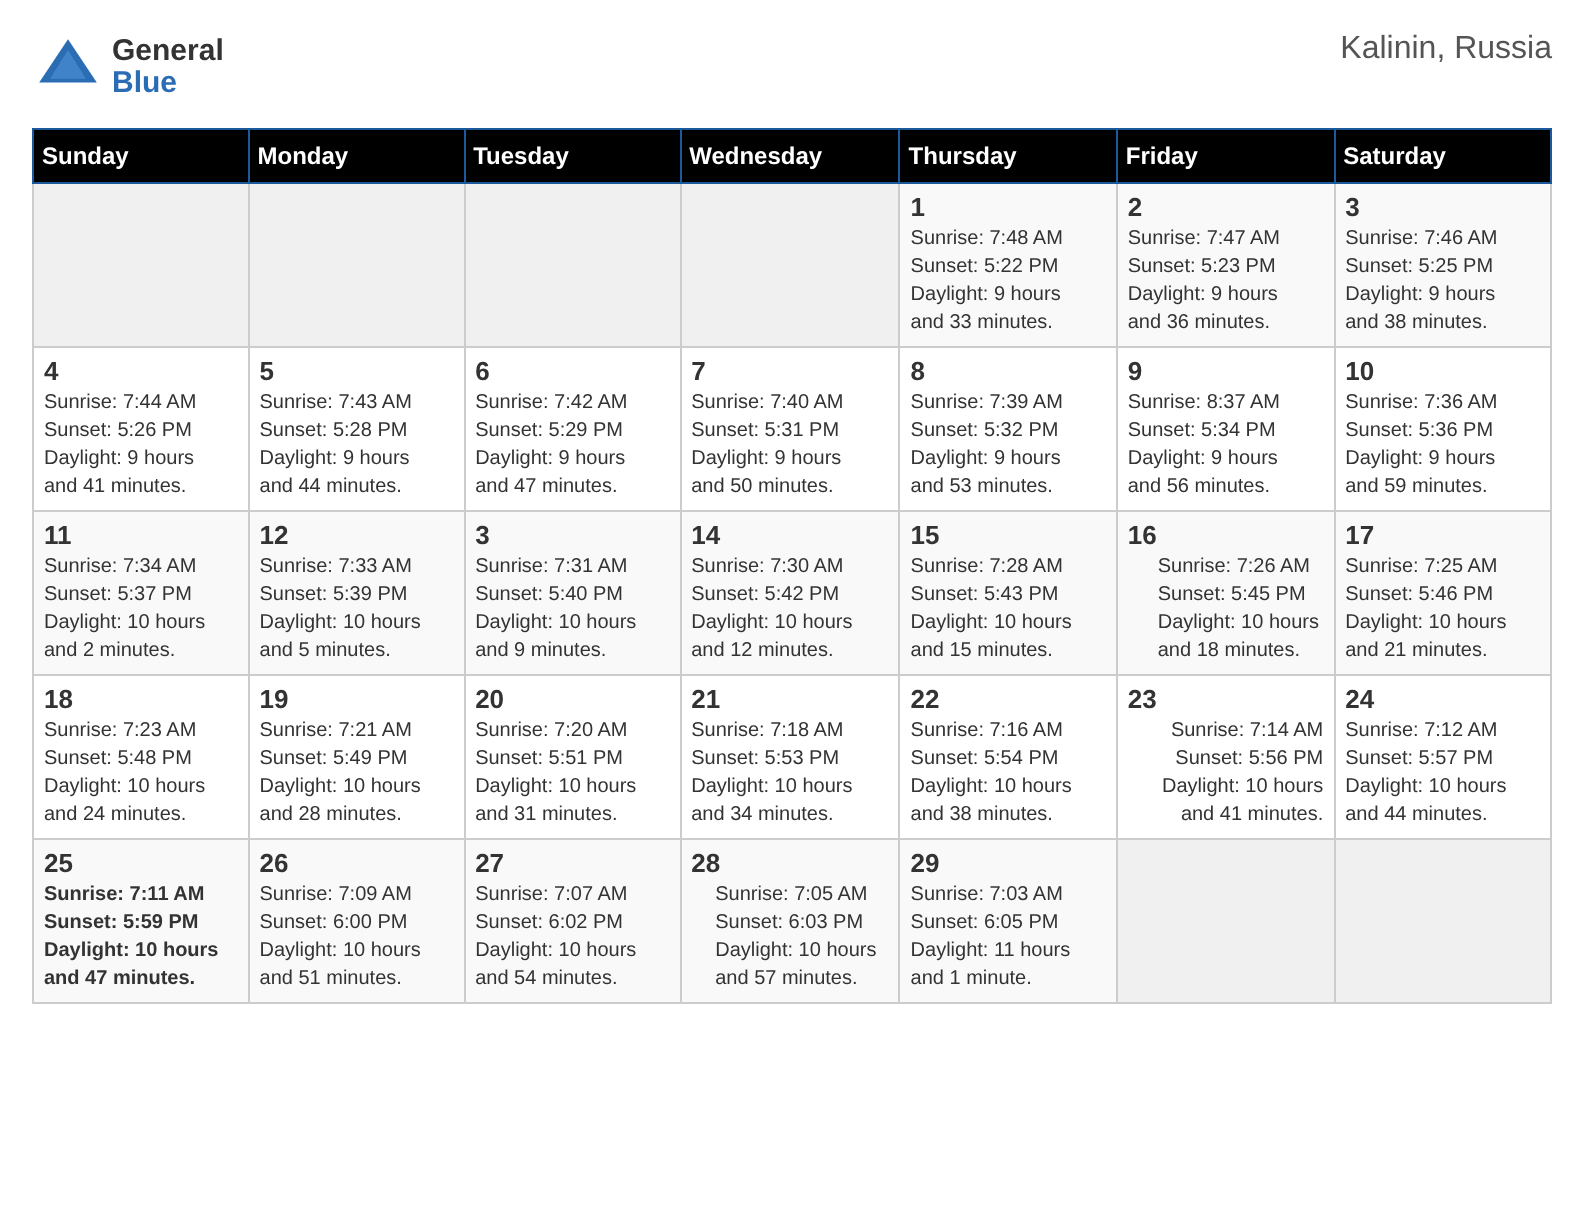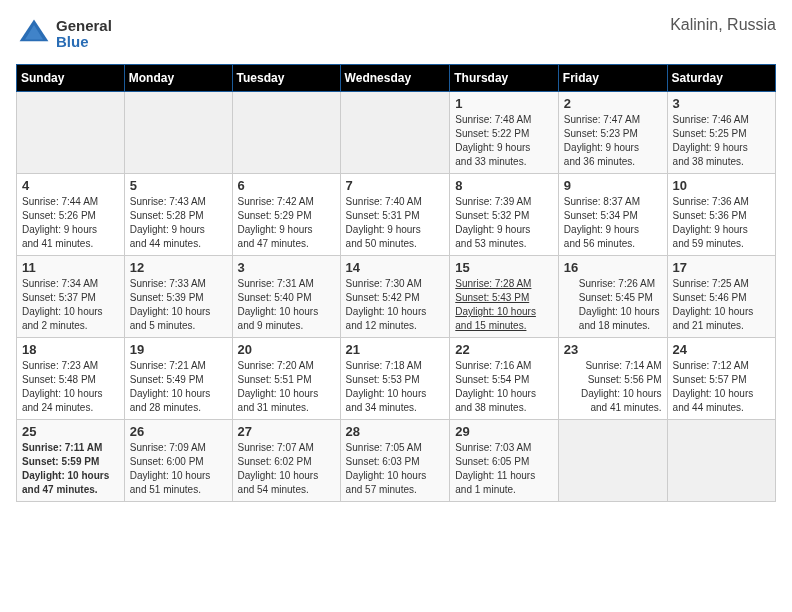--- a/index.html
+++ b/index.html
@@ -226,21 +226,21 @@
         </td>
         <td>
           <div class="cell-day">14</div>
           <div class="cell-info" style="white-space: pre-line;">Sunrise: 7:30 AM
 Sunset: 5:42 PM
 Daylight: 10 hours
 and 12 minutes.</div>
         </td>
         <td>
           <div class="cell-day">15</div>
-          <div class="cell-info" style="white-space: pre-line; text-decoration: underline;">Sunrise: 7:28 AM
+          <div class="cell-info" style="white-space: pre-line;">Sunrise: 7:28 AM
 Sunset: 5:43 PM
 Daylight: 10 hours
 and 15 minutes.</div>
         </td>
         <td>
           <div class="cell-day">16</div>
           <div class="cell-info" style="white-space: pre-line; margin-left: 15px;">Sunrise: 7:26 AM
 Sunset: 5:45 PM
 Daylight: 10 hours
 and 18 minutes.</div>
@@ -321,21 +321,21 @@
         </td>
         <td>
           <div class="cell-day">27</div>
           <div class="cell-info" style="white-space: pre-line;">Sunrise: 7:07 AM
 Sunset: 6:02 PM
 Daylight: 10 hours
 and 54 minutes.</div>
         </td>
         <td>
           <div class="cell-day">28</div>
-          <div class="cell-info" style="white-space: pre-line;">Sunrise: 7:05 AM
+          <div class="cell-info" style="white-space: pre-line; margin-left: 12px;">Sunrise: 7:05 AM
 Sunset: 6:03 PM
 Daylight: 10 hours
 and 57 minutes.</div>
         </td>
         <td>
           <div class="cell-day">29</div>
           <div class="cell-info" style="white-space: pre-line;">Sunrise: 7:03 AM
 Sunset: 6:05 PM
 Daylight: 11 hours
 and 1 minute.</div>

